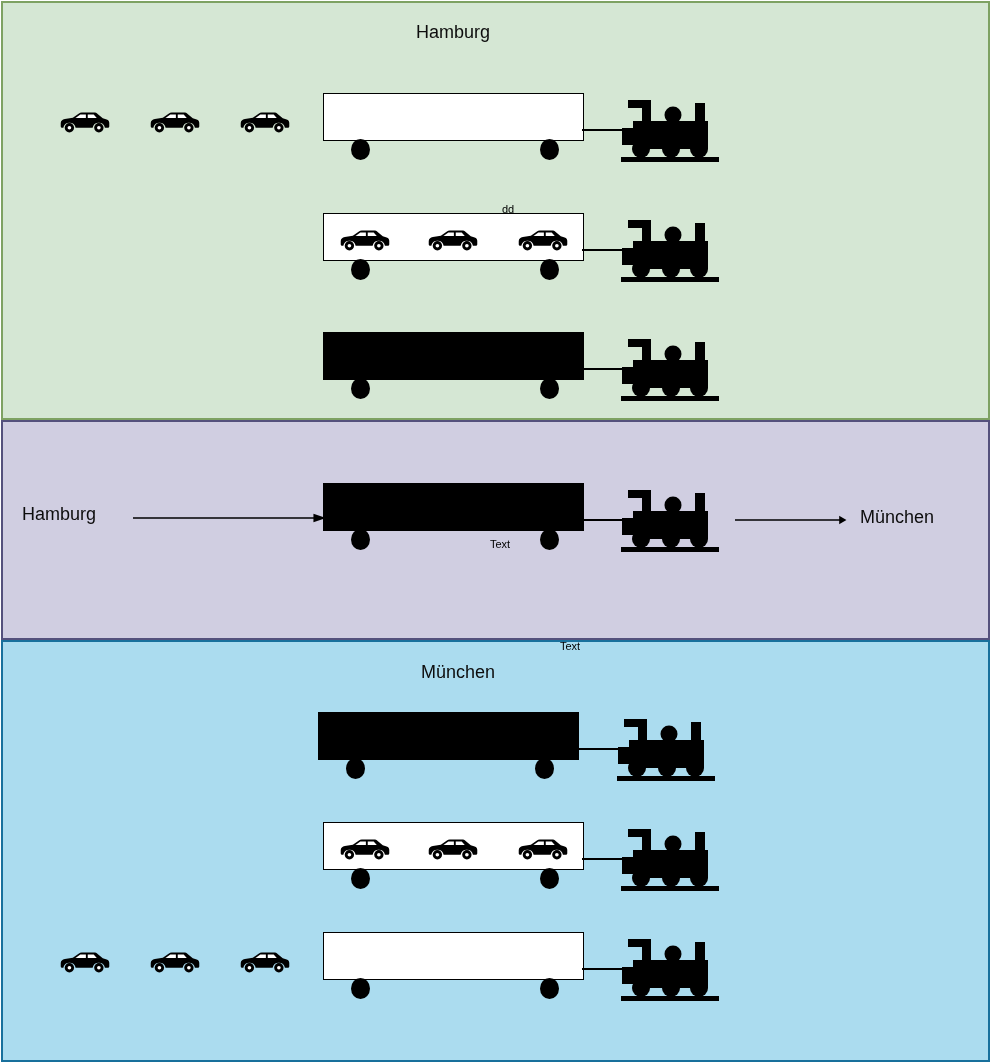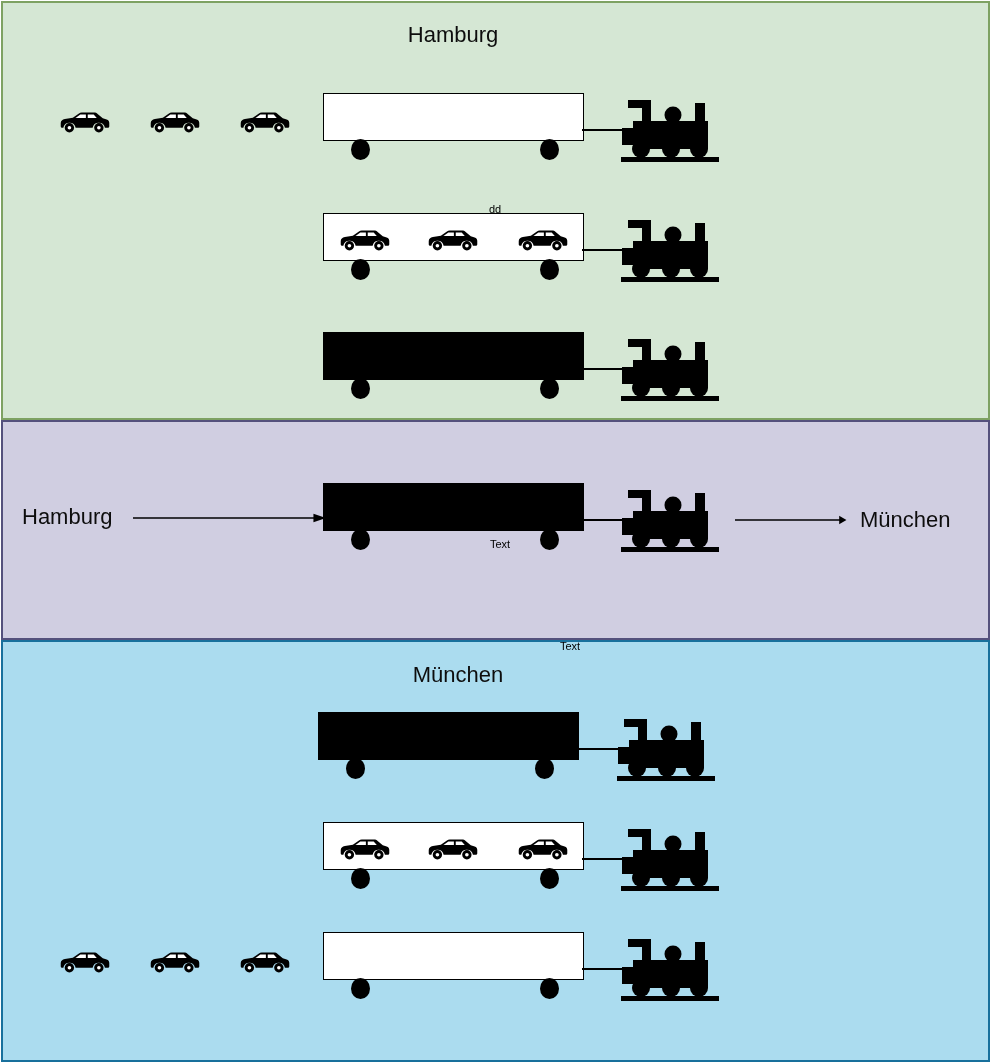--- a/index.html
+++ b/index.html
@@ -5,21 +5,21 @@
   html,body { margin:0; padding:0; background:#ffffff; }
   .canvas {
     position:relative; width:992px; height:1063px; overflow:hidden;
     font-family:"Liberation Sans", sans-serif; background:#ffffff;
   }
   .band { position:absolute; left:1px; width:989px; box-sizing:border-box; border:2px solid; }
   .band-hamburg  { top:1px;   height:419px; background:#d5e7d4; border-color:#7ea263; }
   .band-transit  { top:420px; height:220px; background:#d0cee1; border-color:#54517c; }
   .band-muenchen { top:640px; height:422px; background:#abdcef; border-color:#18709c; }
 
-  .big-label   { position:absolute; font-size:22px; color:#0d0d0d; white-space:nowrap; line-height:1.2; }
+  .big-label   { position:absolute; font-size:18px; color:#0d0d0d; white-space:nowrap; line-height:1.2; }
   .small-label { position:absolute; font-size:11px; color:#000; white-space:nowrap; line-height:1.1; }
   .centered    { transform:translateX(-50%); }
 
   .wagon { position:absolute; width:261px; height:48px; border:1.5px solid #000; box-sizing:border-box; }
   .wagon-white { background:#ffffff; }
   .wagon-black { background:#000000; }
   .wheel { position:absolute; width:19px; height:21px; background:#000; border-radius:50%; }
   .coupler { position:absolute; height:2px; background:#000; }
   .loco { position:absolute; width:100px; height:68px; }
   .car  { position:absolute; width:52px; height:27px; }
@@ -73,21 +73,21 @@
       <use href="#car"></use>
     </svg>
   <div class="wagon wagon-white" style="left:323px; top:93px;"></div>
   <div class="wheel" style="left:351px; top:139px;"></div>
   <div class="wheel" style="left:540px; top:139px;"></div>
   <div class="coupler" style="left:582px; top:129px; width:44px;"></div>
   <svg class="loco" style="left:620px; top:96px;">
       <use href="#loco"></use>
     </svg>
 
-  <div class="small-label centered" style="left:495px; top:203px;">dd</div>
+  <div class="small-label centered" style="left:508px; top:203px;">dd</div>
   <div class="wagon wagon-white" style="left:323px; top:213px;"></div>
   <svg class="car" style="left:339px; top:227px;">
       <use href="#car"></use>
     </svg>
   <svg class="car" style="left:427px; top:227px;">
       <use href="#car"></use>
     </svg>
   <svg class="car" style="left:517px; top:227px;">
       <use href="#car"></use>
     </svg>

